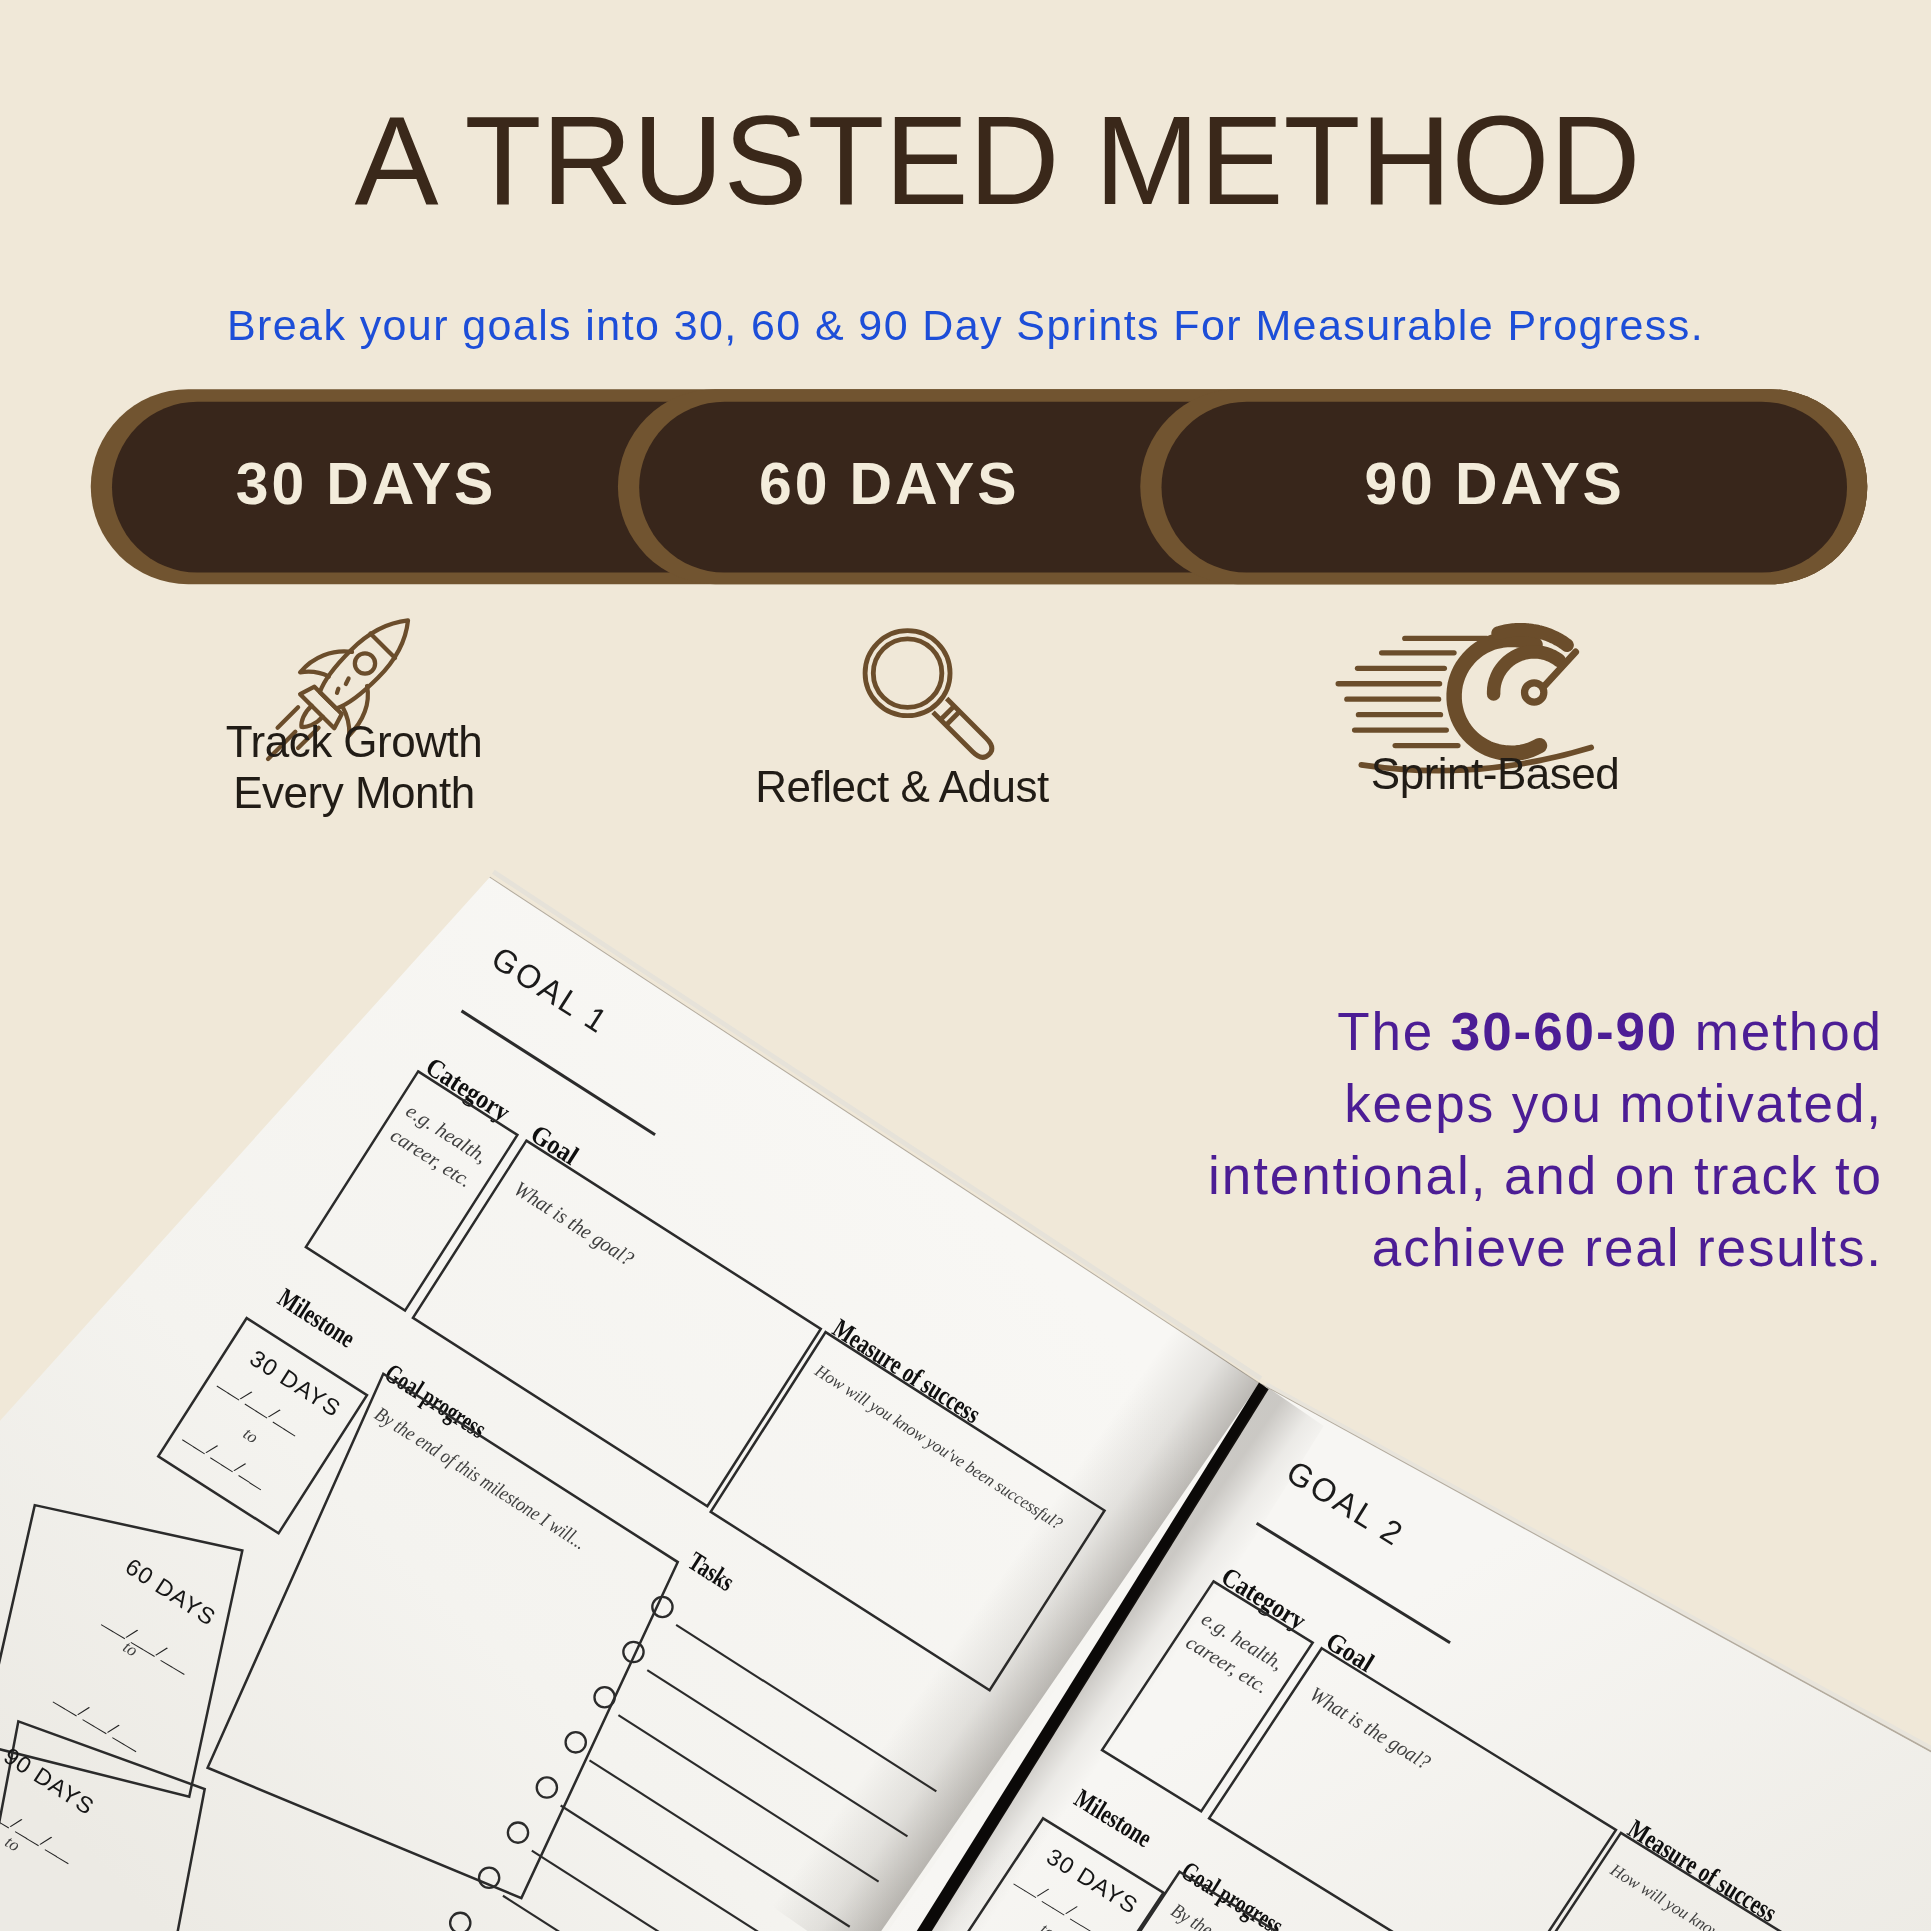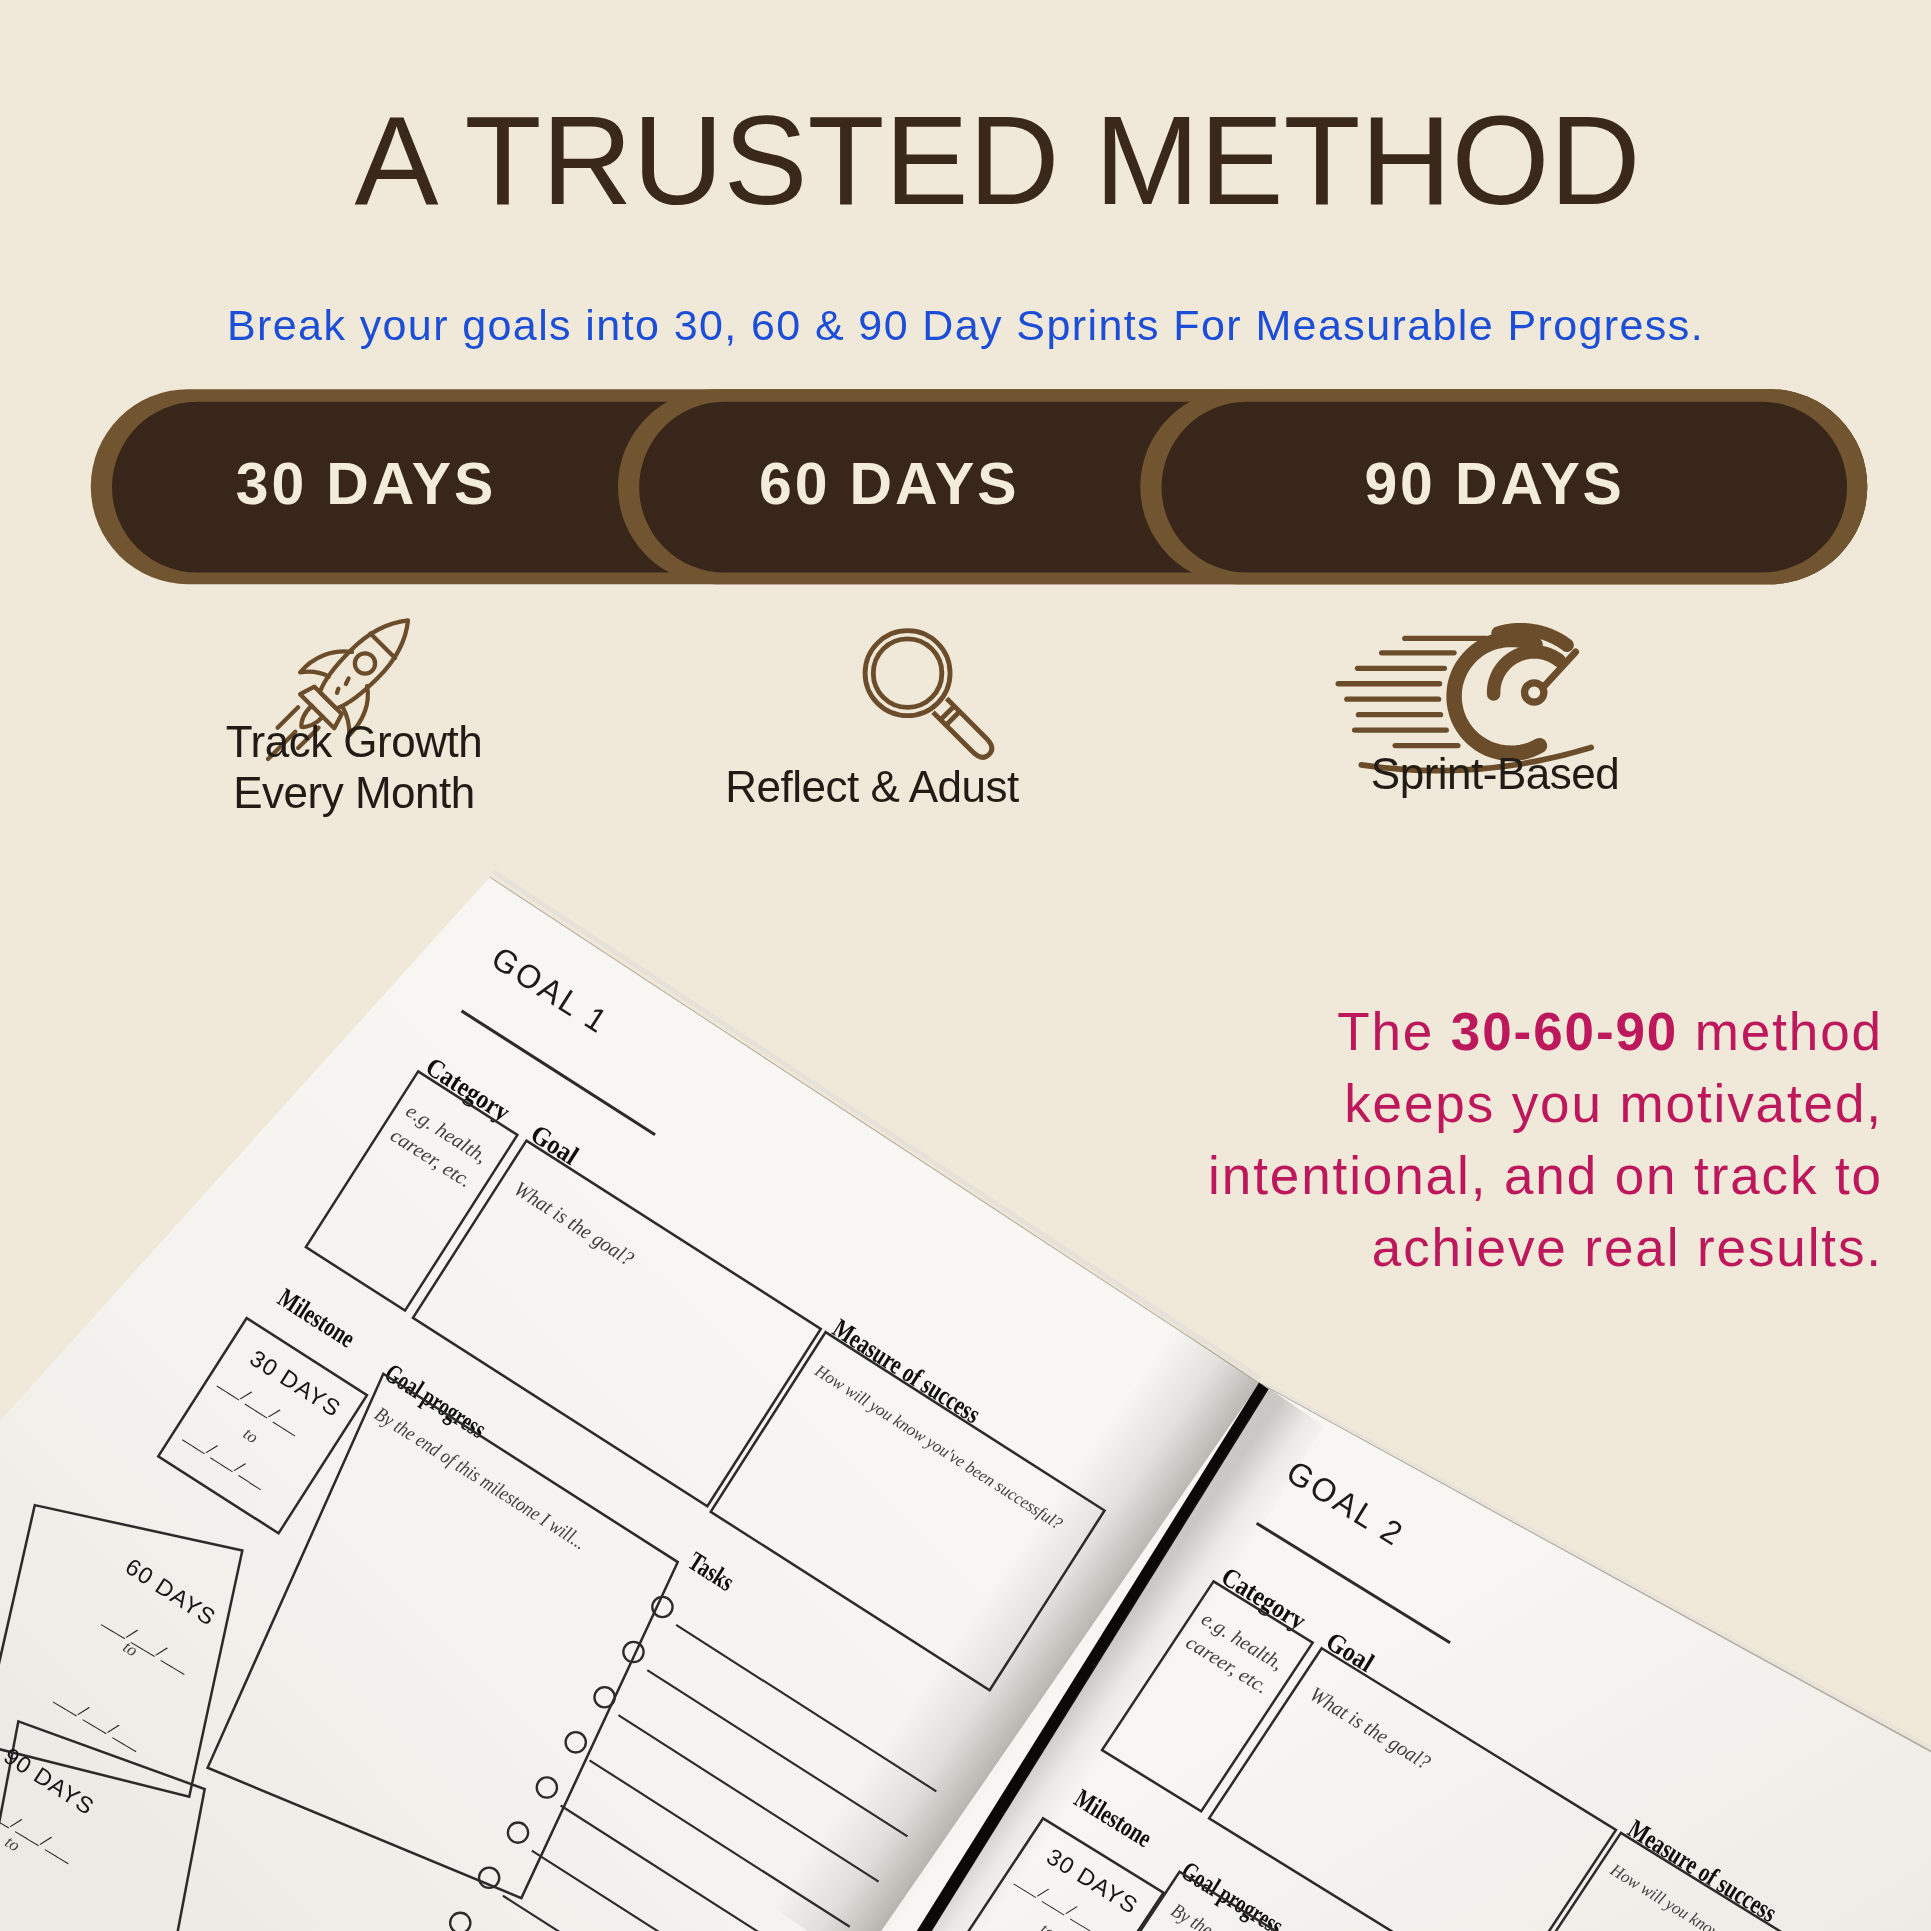--- a/index.html
+++ b/index.html
@@ -1,21 +1,21 @@
 <!DOCTYPE html>
 <html><head><meta charset="utf-8"><style>
 html,body{margin:0;padding:0}
 body{width:1931px;height:1931px;overflow:hidden;position:relative;font-family:"Liberation Sans",sans-serif}
 .bg{position:absolute;left:0;top:0;width:1931px;height:1931px;background:#f0e8d8}
 .abs{position:absolute}
 .title{position:absolute;left:32px;top:88px;width:1931px;text-align:center;font-size:126px;letter-spacing:0px;color:#3a281a;white-space:nowrap}
 .subtitle{position:absolute;left:0;top:301px;width:1931px;text-align:center;font-size:43px;letter-spacing:1.4px;color:#1d4ed8;white-space:nowrap}
 .seg{font-size:61px;font-weight:bold;letter-spacing:3px;fill:#f3ecdb;text-anchor:middle}
 .lbl{position:absolute;text-align:center;font-size:44px;letter-spacing:-0.5px;line-height:51px;color:#211c16}
-.para{position:absolute;right:48px;top:996px;width:869px;text-align:right;font-size:53px;letter-spacing:1.9px;line-height:72px;color:#be185d}
+.para{position:absolute;right:48px;top:996px;width:869px;text-align:right;font-size:53px;letter-spacing:1.9px;line-height:72px;color:#4c1d95}
 .goaltitle{font-family:"Liberation Sans",sans-serif;font-size:34px;letter-spacing:3px;fill:#1b1b1b}
 .serifb{font-family:"Liberation Serif",serif;font-size:28px;font-weight:bold;fill:#0f0f0f}
 .days{font-family:"Liberation Sans",sans-serif;font-size:24px;letter-spacing:1px;fill:#161616}
 .slash{font-family:"Liberation Serif",serif;font-size:19px;fill:#222}
 .hint24{font-family:"Liberation Serif",serif;font-style:italic;font-size:22px;fill:#404040}
 .hint23{font-family:"Liberation Serif",serif;font-style:italic;font-size:21px;fill:#404040}
 .hint20{font-family:"Liberation Serif",serif;font-style:italic;font-size:18px;fill:#404040}
 </style></head>
 <body>
 
@@ -87,21 +87,21 @@
 <line x1="1395" y1="704" x2="1490" y2="704" stroke-width="5.5"></line>
 <line x1="1407" y1="720" x2="1492" y2="720" stroke-width="5.5"></line>
 <line x1="1403" y1="736" x2="1498" y2="736" stroke-width="5.5"></line>
 <line x1="1445" y1="752" x2="1510" y2="752" stroke-width="5.5"></line>
 <path d="M1410,772 Q1530,790 1648,754" stroke-width="6"></path>
 </g>
 </svg>
 
 <div class="lbl" style="left:161px;top:716px;width:386px">Track Growth<br>Every Month</div>
 
-<div class="lbl" style="left:679px;top:761px;width:386px">Reflect &amp; Adust</div>
+<div class="lbl" style="left:709px;top:761px;width:386px">Reflect &amp; Adust</div>
 
 <div class="lbl" style="left:1302px;top:748px;width:386px">Sprint-Based</div>
 
 <div class="para">The <b>30-60-90</b> method<br>keeps you motivated,<br>intentional, and on track to<br>achieve real results.</div>
 <svg class="abs" style="left:0;top:860" width="1931" height="1101" viewBox="0 860 2000 1140">
 <defs>
 <filter id="soft" x="-20%" y="-20%" width="140%" height="140%">
         <feGaussianBlur stdDeviation="8"></feGaussianBlur>
       </filter>
 <linearGradient id="gpageL" gradientUnits="userSpaceOnUse" x1="1000" y1="1200" x2="200" y2="2000">

